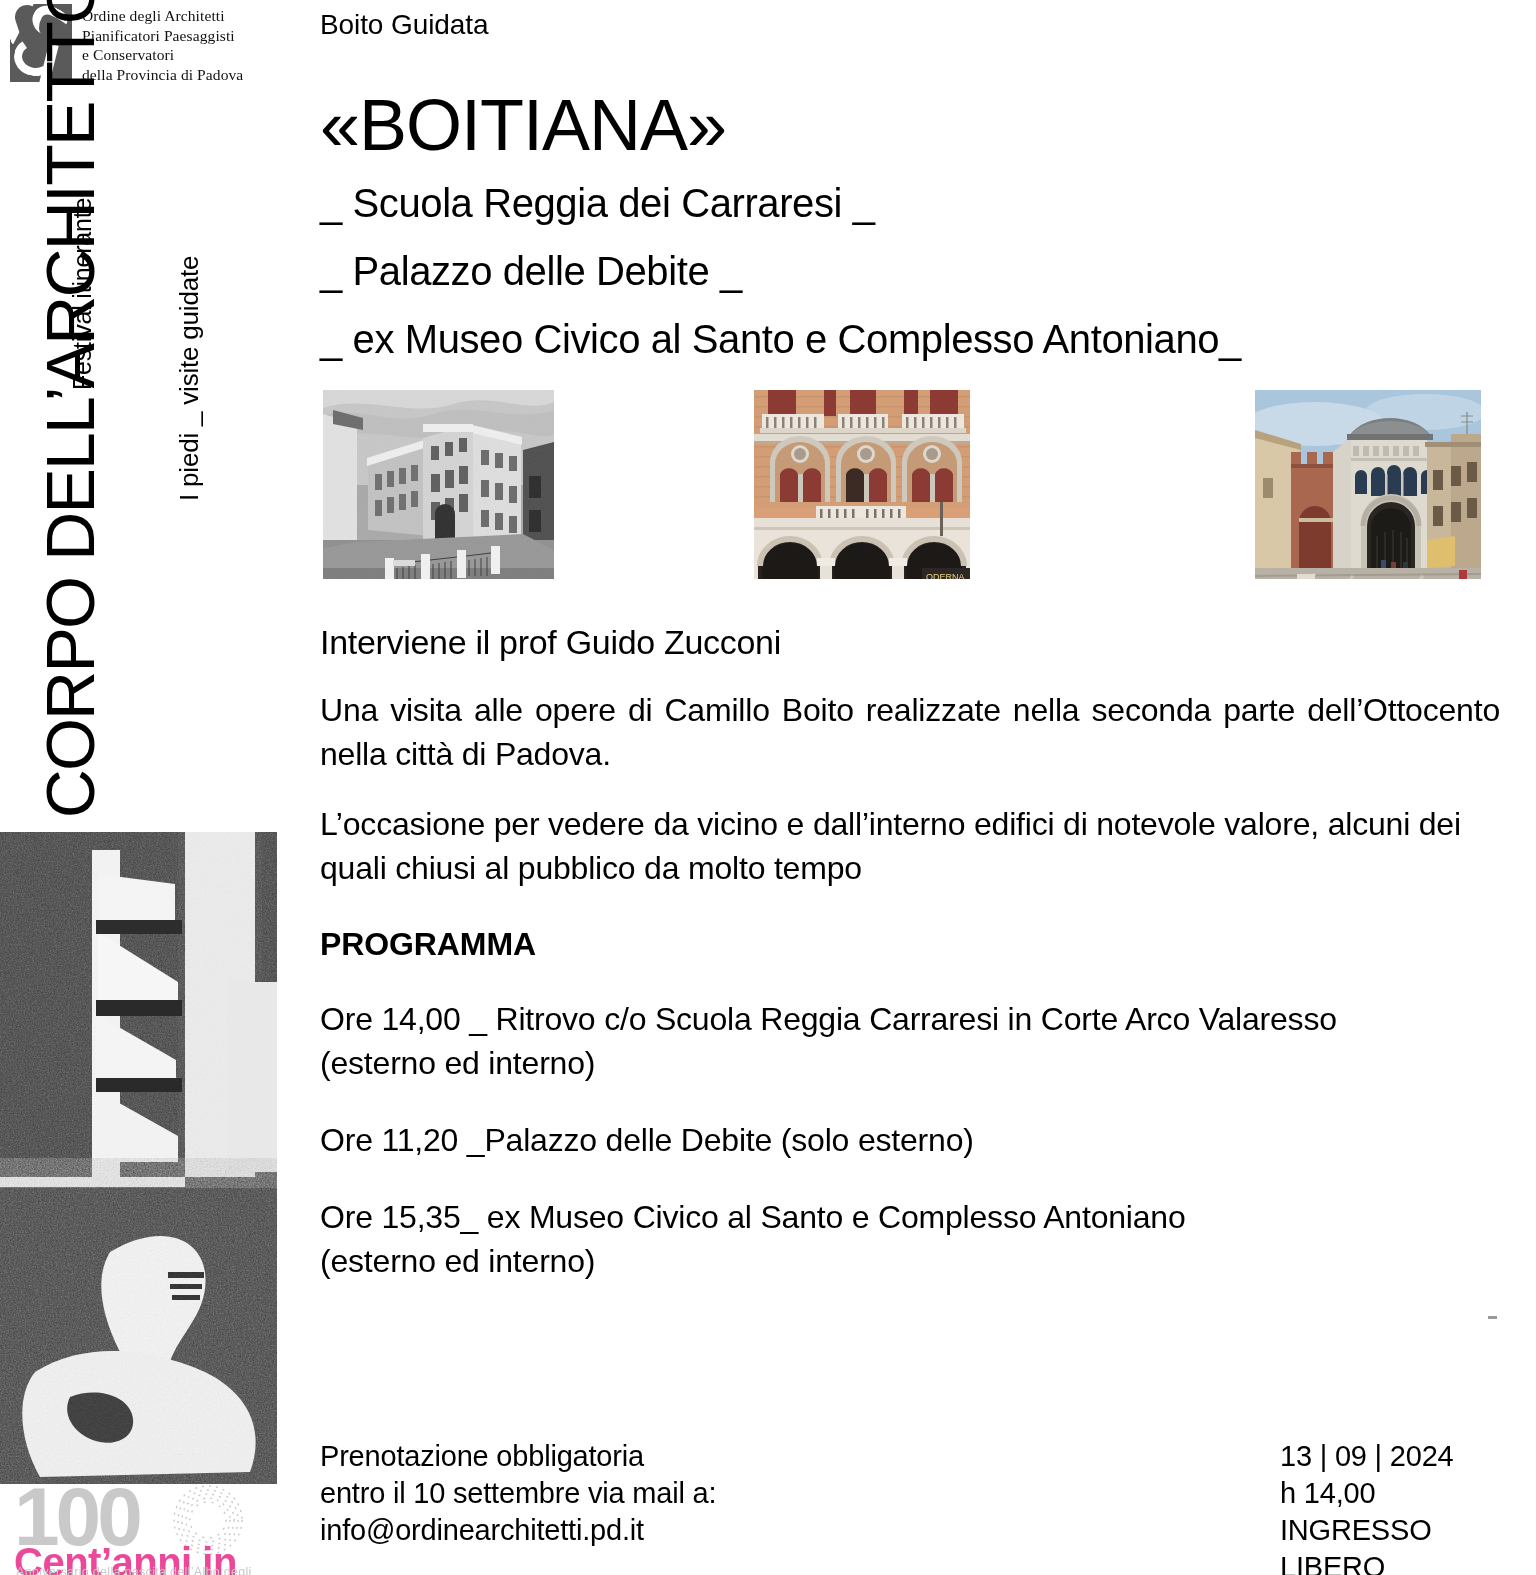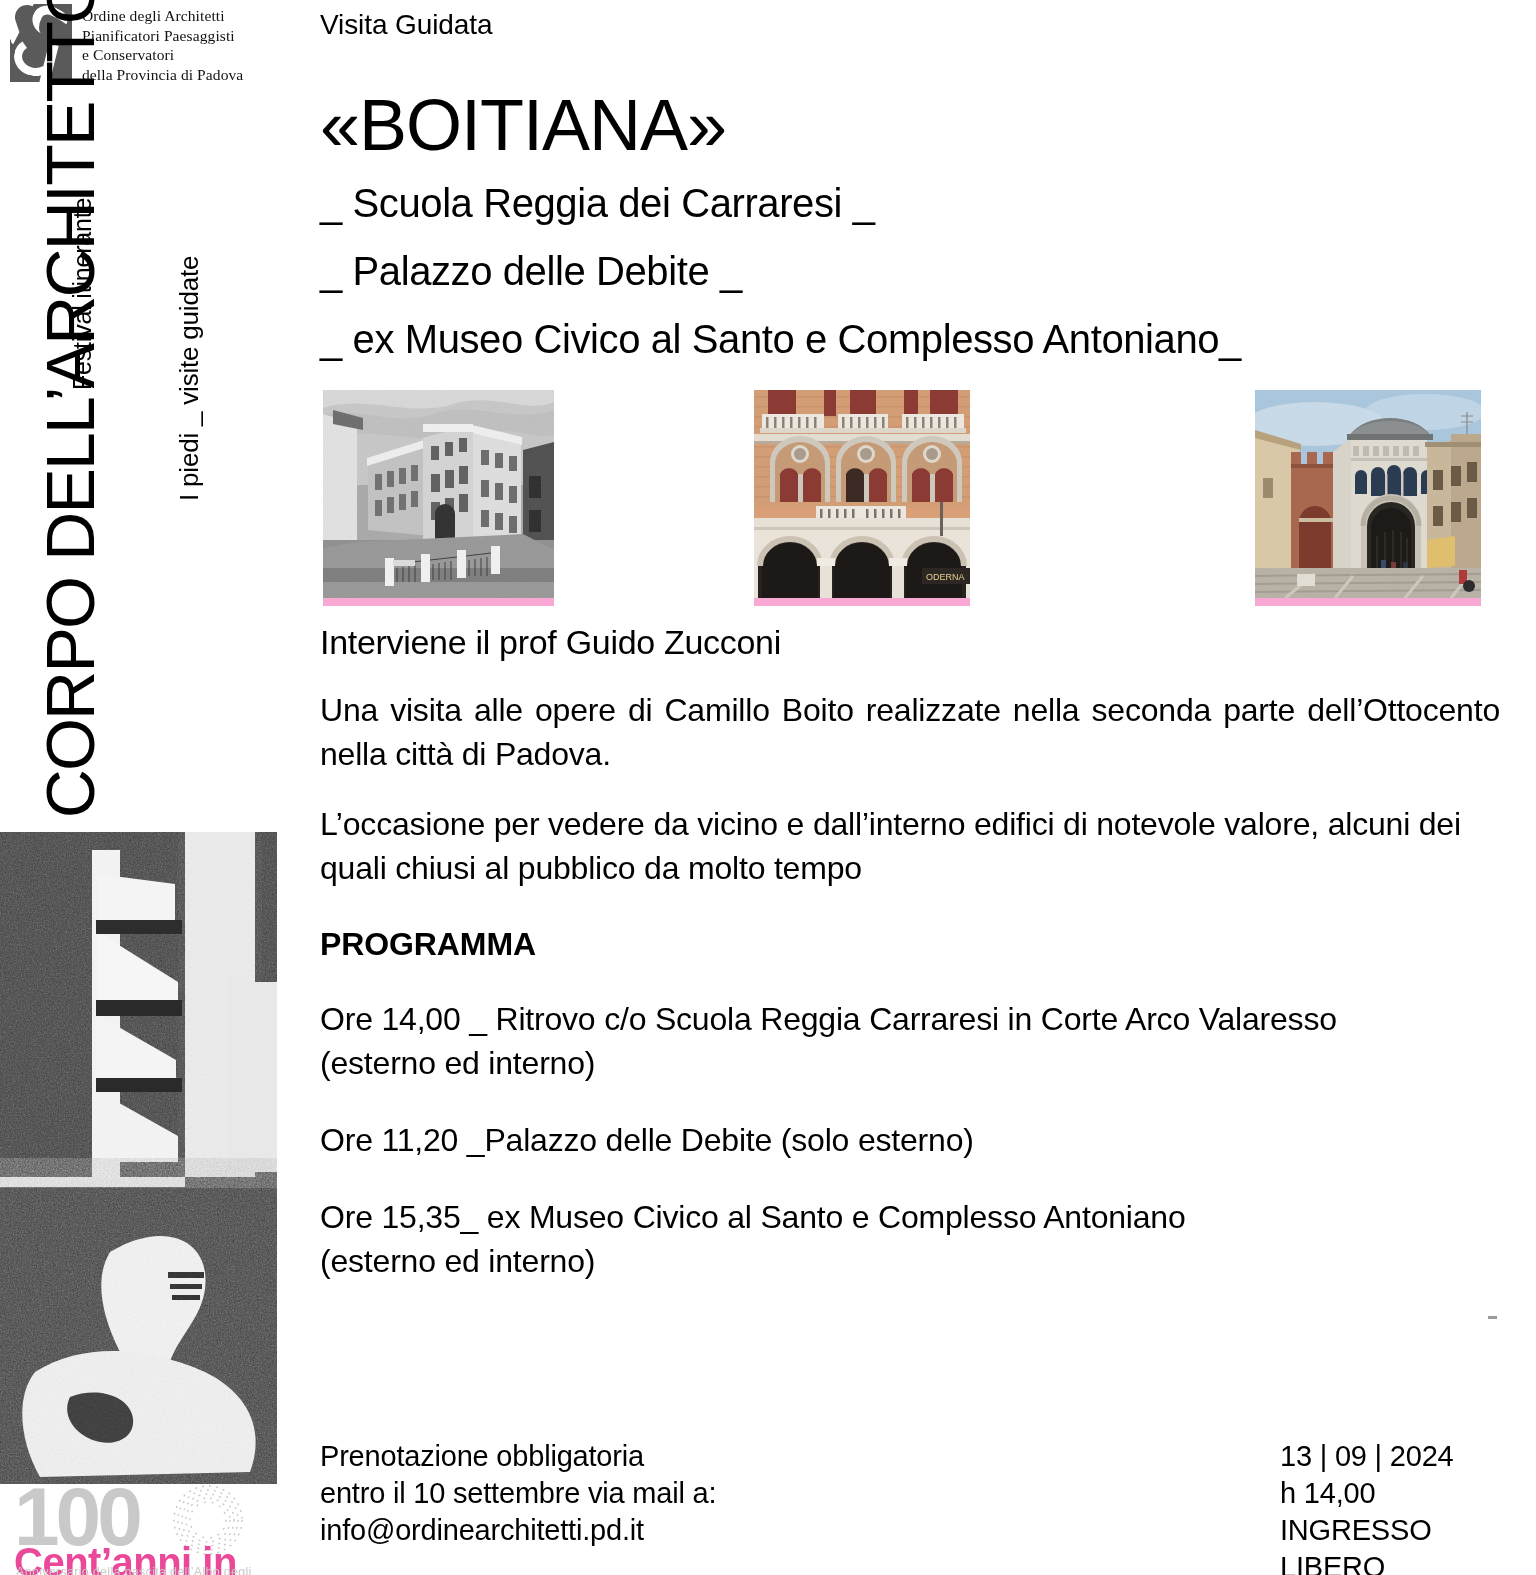--- a/index.html
+++ b/index.html
@@ -205,21 +205,21 @@
   
   #photo-row {
     position: relative;
     height: 212px;
     margin-top: 28px;
   }
   .thumb {
     position: absolute;
     top: 0;
     width: 225px;
-    height: 216px;
+    height: 189px;
     overflow: hidden;
     background: #f9a8d4;
   }
   #thumb-1 { left: 3px; width: 231px; }
   #thumb-2 { left: 434px; width: 216px; }
   #thumb-3 { left: 935px; width: 226px; }
 
   .sec-head {
     font-family: "Liberation Sans Narrow", "Liberation Sans", sans-serif;
     font-size: 34px;
@@ -378,21 +378,21 @@
         </g>
       </svg>
     </div>
     <div id="cent-tag">Cent’anni in Ordine</div>
     <div id="cent-sub">Anniversario della nascita dell’Albo degli Architetti</div>
   </div>
 </div>
 
 <div id="main">
 
-  <div id="kicker">Visita Guidata</div>
+  <div id="kicker">Boito Guidata</div>
 
   <div id="poster-title">«BOITIANA»</div>
 
   <div class="sub-line first">_ Scuola Reggia dei Carraresi _</div>
   <div class="sub-line">_ Palazzo delle Debite _</div>
   <div class="sub-line">_ ex Museo Civico al Santo e Complesso Antoniano_</div>
 
   <div id="photo-row">
 
     <div class="thumb" id="thumb-1">

